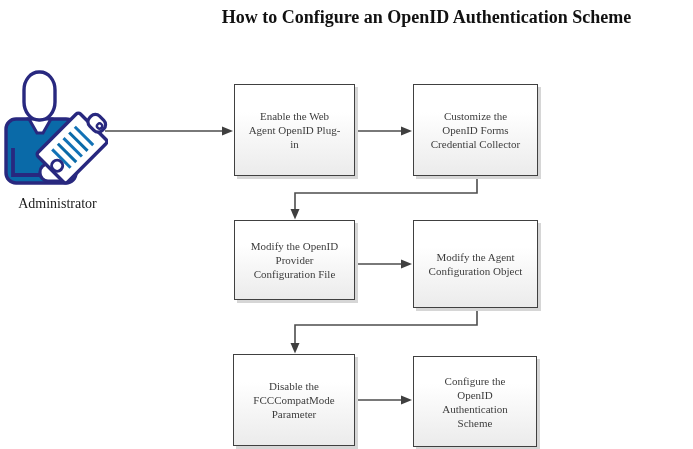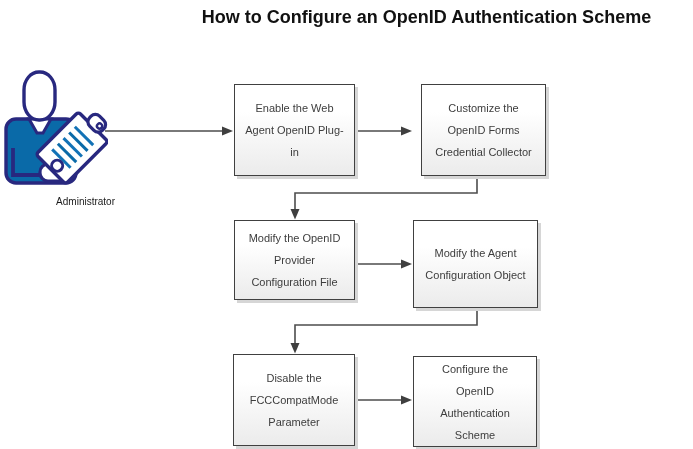--- a/index.html
+++ b/index.html
@@ -1,50 +1,50 @@
 <!DOCTYPE html>
 <html style="--navy: #28287f; --blue: #0a6aa8; --hatch-blue: #1272b6; --box-border: #404040; --box-fill-top: #ffffff; --box-fill-bottom: #ebebeb; --box-shadow: #d6d6d6; --text: #3d3d3d; --title: #111111; --connector: #4d4d4d; --arrowhead: #3f3f3f;"><head>
 <meta charset="utf-8">
 <style>
   html,body{margin:0;padding:0;}
   body{
     width:693px;height:449px;position:relative;overflow:hidden;
     background:#ffffff;
     font-family:"Liberation Sans", sans-serif;
   }
-  .stage{position:absolute;inset:0;}
+  .stage{position:absolute;inset:0;font-family:Liberation Serif, serif;}
   .title{
     position:absolute;left:160px;top:7px;width:533px;margin:0;
     text-align:center;font-size:18px;font-weight:bold;
     color:var(--title,#111111);letter-spacing:0px;
   }
   .connectors{position:absolute;left:0;top:0;pointer-events:none;}
   .box{
     position:absolute;box-sizing:border-box;
     border:1.5px solid var(--box-border,#404040);
     background:linear-gradient(180deg,var(--box-fill-top,#ffffff) 30%,var(--box-fill-bottom,#ebebeb) 100%);
     box-shadow:3px 3px 0 var(--box-shadow,#d6d6d6);
     display:flex;align-items:center;justify-content:center;
     text-align:center;padding:3px;
   }
   .box-label{
-    font-size:11px;line-height:22px;color:var(--text,#3d3d3d);
+    font-size:11px;line-height:14px;color:var(--text,#3d3d3d);
     white-space:pre-line;
   }
   #b1{left:234px;top:84px;width:121px;height:92px;}
-  #b2{left:413px;top:84px;width:125px;height:92px;margin-left:8px;}
+  #b2{left:413px;top:84px;width:125px;height:92px;}
   #b3{left:234px;top:220px;width:121px;height:80px;}
   #b4{left:413px;top:220px;width:125px;height:88px;text-align:center;}
   #b5{left:233px;top:354px;width:122px;height:92px;}
   #b6{left:413px;top:356px;width:124px;height:91px;}
   .actor{position:absolute;left:0;top:0;width:115px;height:215px;}
   .actor-icon{position:absolute;left:2px;top:64px;}
   .actor-label{
-    position:absolute;left:0;top:196px;width:115px;text-align:right;
-    font-size:10px;color:#1a1a1a;
+    position:absolute;left:0;top:196px;width:115px;text-align:center;
+    font-size:14px;color:#1a1a1a;
   }
   .cline{stroke:var(--connector,#4d4d4d);stroke-width:1.6;fill:none;}
   .ahead{fill:var(--arrowhead,#3f3f3f);stroke:none;}
 </style>
 </head>
 <body>
 
 <div class="stage">
 
   <h1 class="title">How to Configure an OpenID Authentication Scheme</h1>

